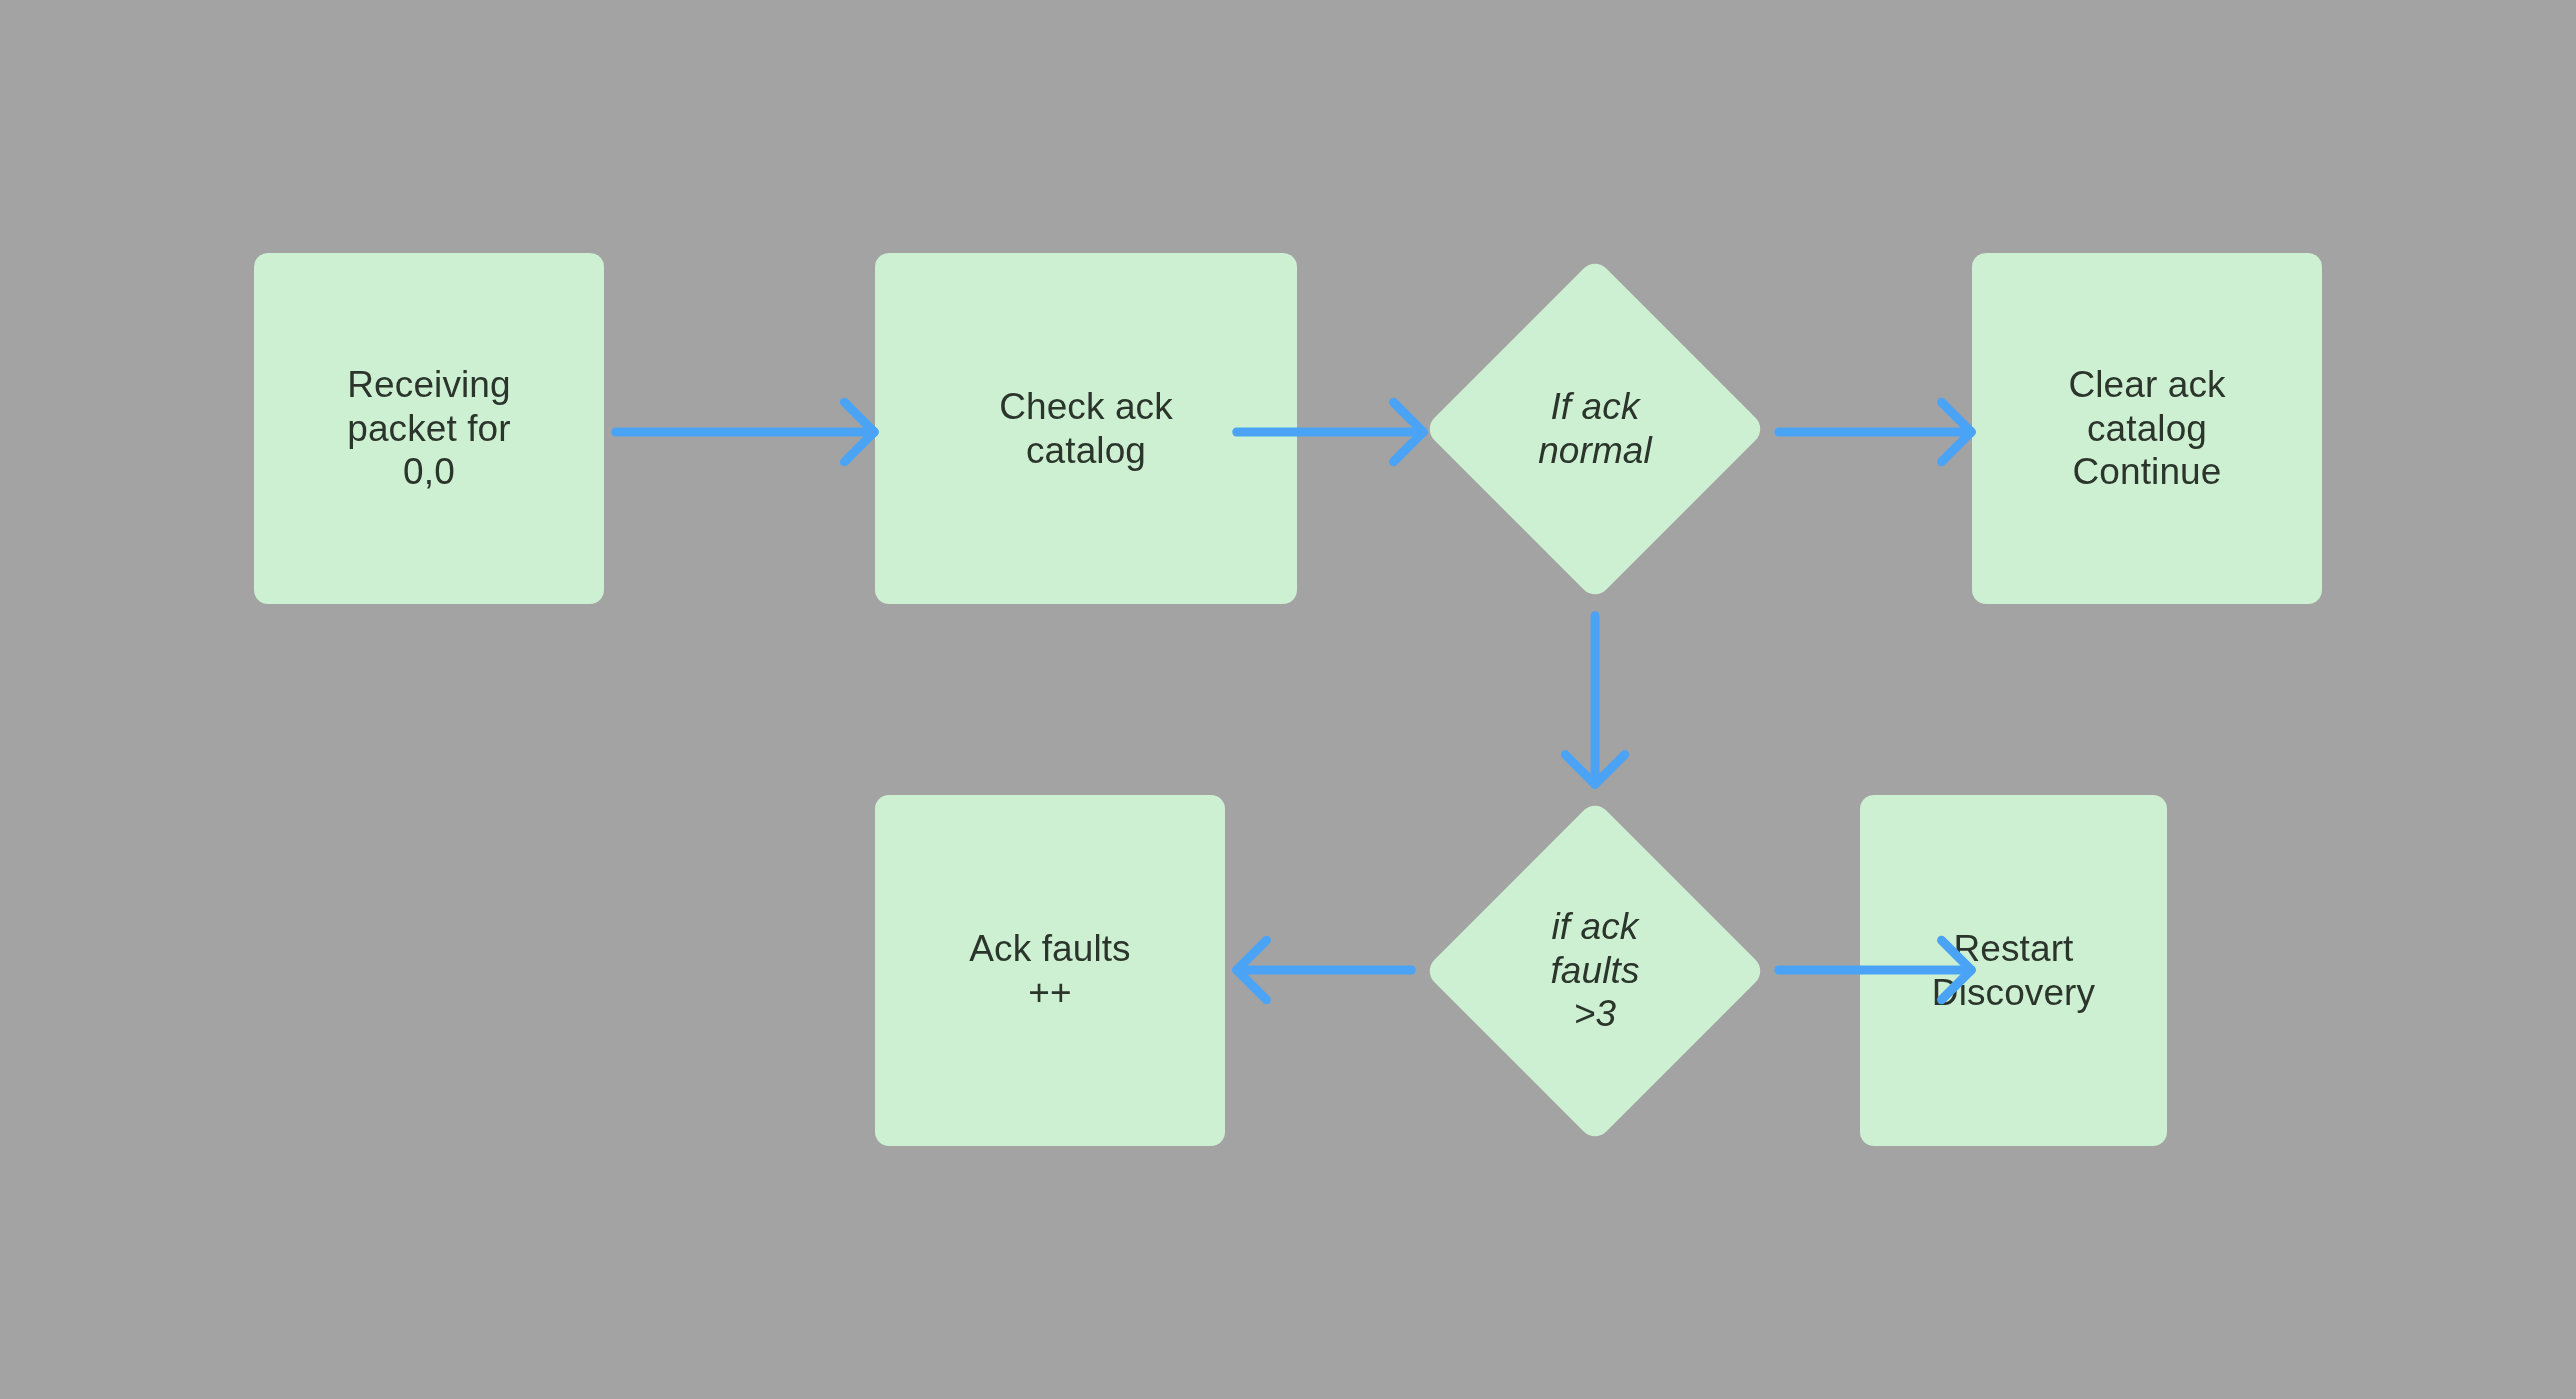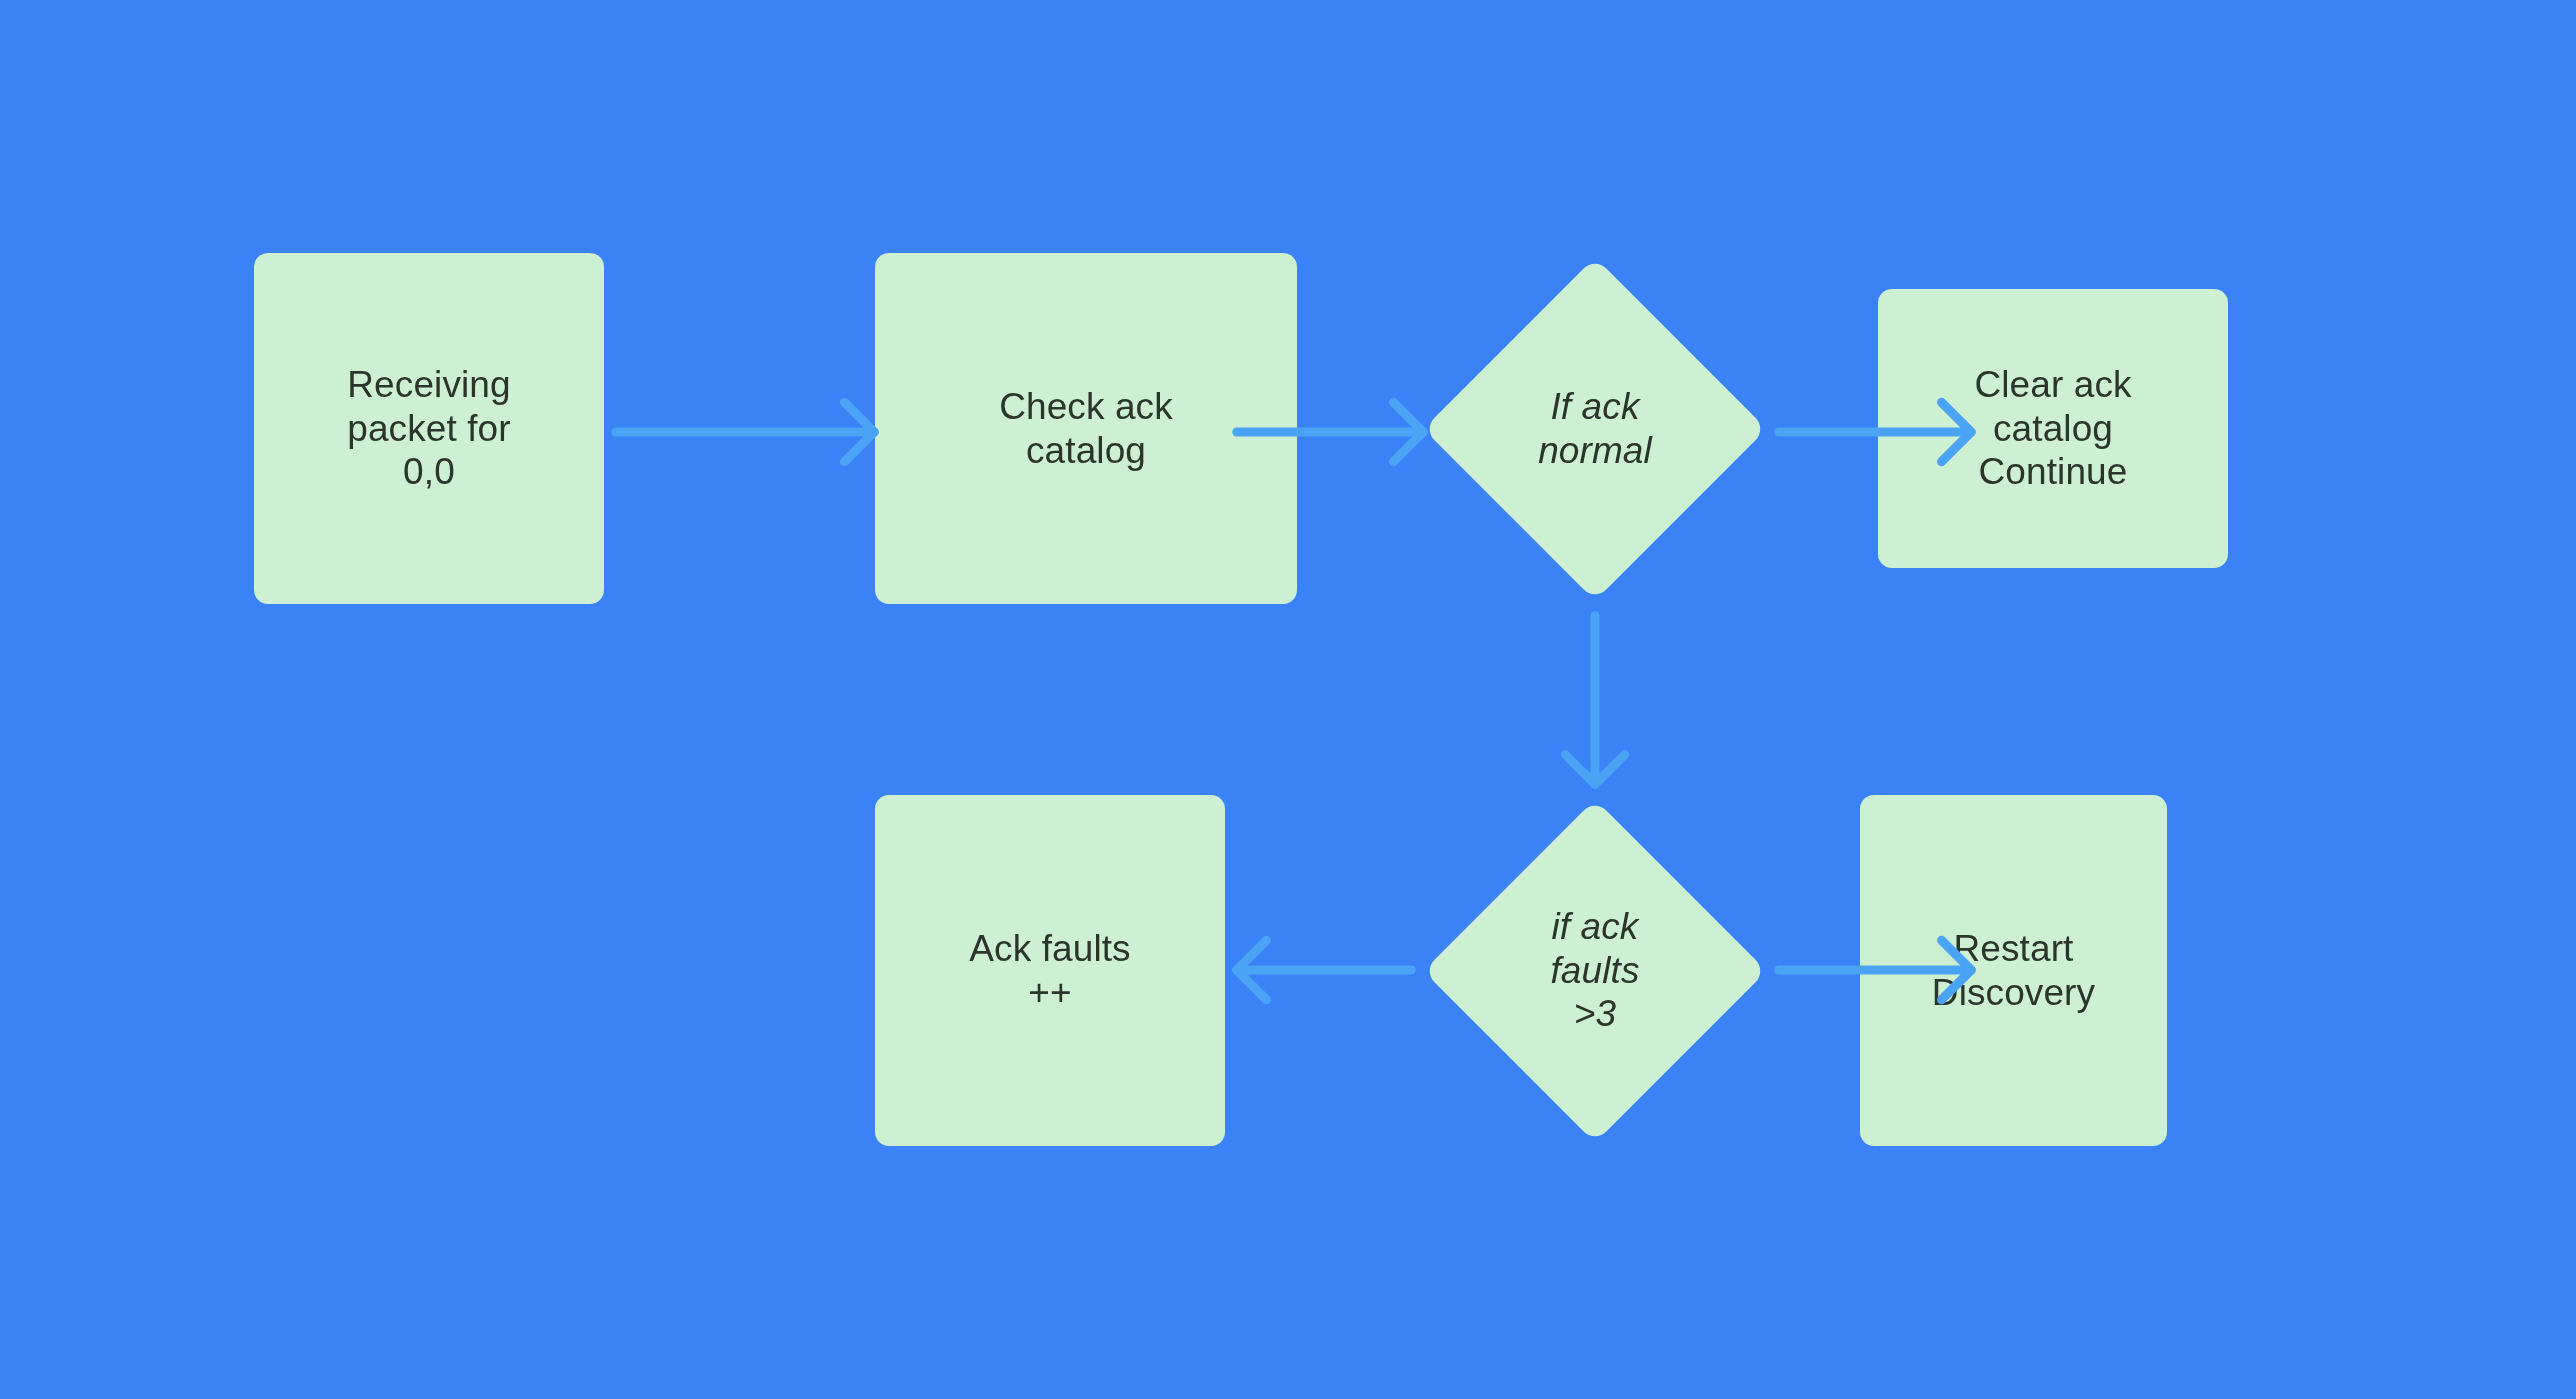--- a/index.html
+++ b/index.html
@@ -61,40 +61,40 @@
     fill: none;
     stroke: #4ba3f5;
     stroke-width: 9;
     stroke-linecap: round;
     stroke-linejoin: round;
   }
 </style>
 </head>
 <body>
 
-<div id="canvas" style="background: #3b82f6;">
+<div id="canvas" style="background: #a3a3a3;">
 
   <div class="node process" id="node-receiving-packet" style="left: 254px; top: 253px; width: 350px; height: 351px; background: rgb(204, 240, 209);">
     <div class="node-label" style="color: rgb(44, 53, 44);">Receiving
 packet for
 0,0</div>
   </div>
 
   <div class="node process" id="node-check-ack-catalog" style="left: 875px; top: 253px; width: 422px; height: 351px; background: rgb(204, 240, 209);">
     <div class="node-label" style="color: rgb(44, 53, 44);">Check ack
 catalog</div>
   </div>
 
   <div class="node decision" id="node-if-ack-normal" style="left: 1423px; top: 253px; width: 344px; height: 351px;">
     <div class="diamond-shape" style="width: 243px; height: 243px; background: rgb(204, 240, 209);"></div>
     <div class="node-label" style="color: rgb(44, 53, 44);">If ack
 normal</div>
   </div>
 
-  <div class="node process" id="node-clear-ack-catalog" style="left: 1878px; top: 253px; width: 350px; height: 279px; background: rgb(204, 240, 209); margin-top: 36px;">
+  <div class="node process" id="node-clear-ack-catalog" style="left: 1972px; top: 253px; width: 350px; height: 351px; background: rgb(204, 240, 209);">
     <div class="node-label" style="color: rgb(44, 53, 44);">Clear ack
 catalog
 Continue</div>
   </div>
 
   <div class="node process" id="node-ack-faults-increment" style="left: 875px; top: 795px; width: 350px; height: 351px; background: rgb(204, 240, 209);">
     <div class="node-label" style="color: rgb(44, 53, 44);">Ack faults
 ++</div>
   </div>
 

